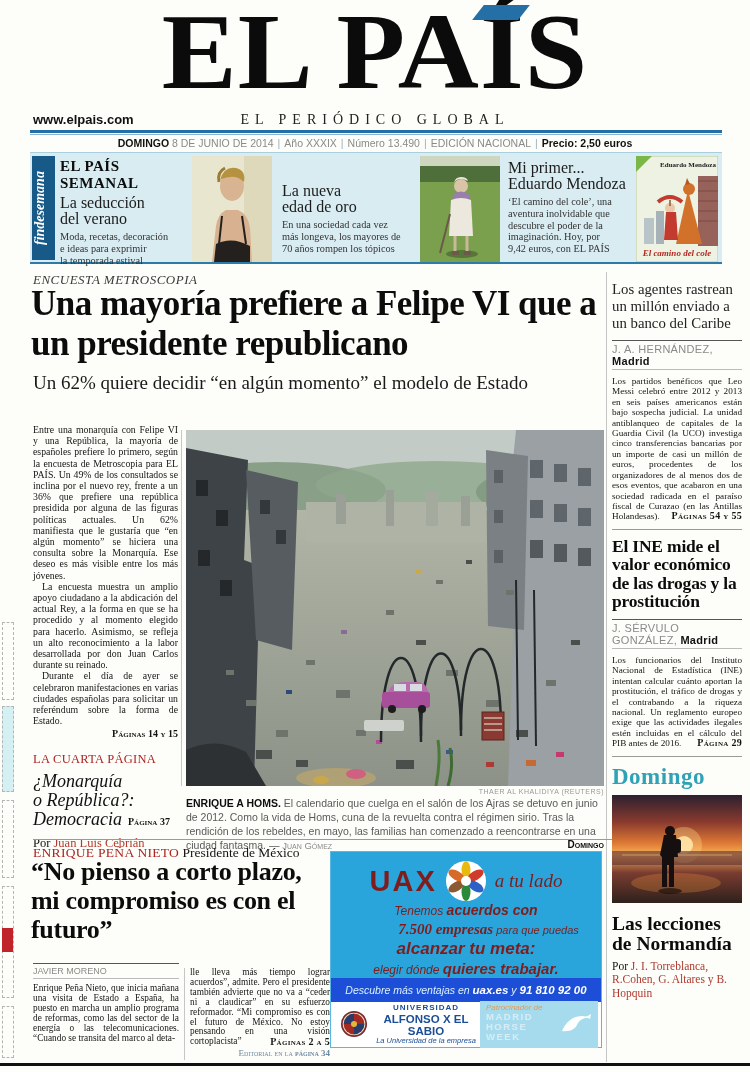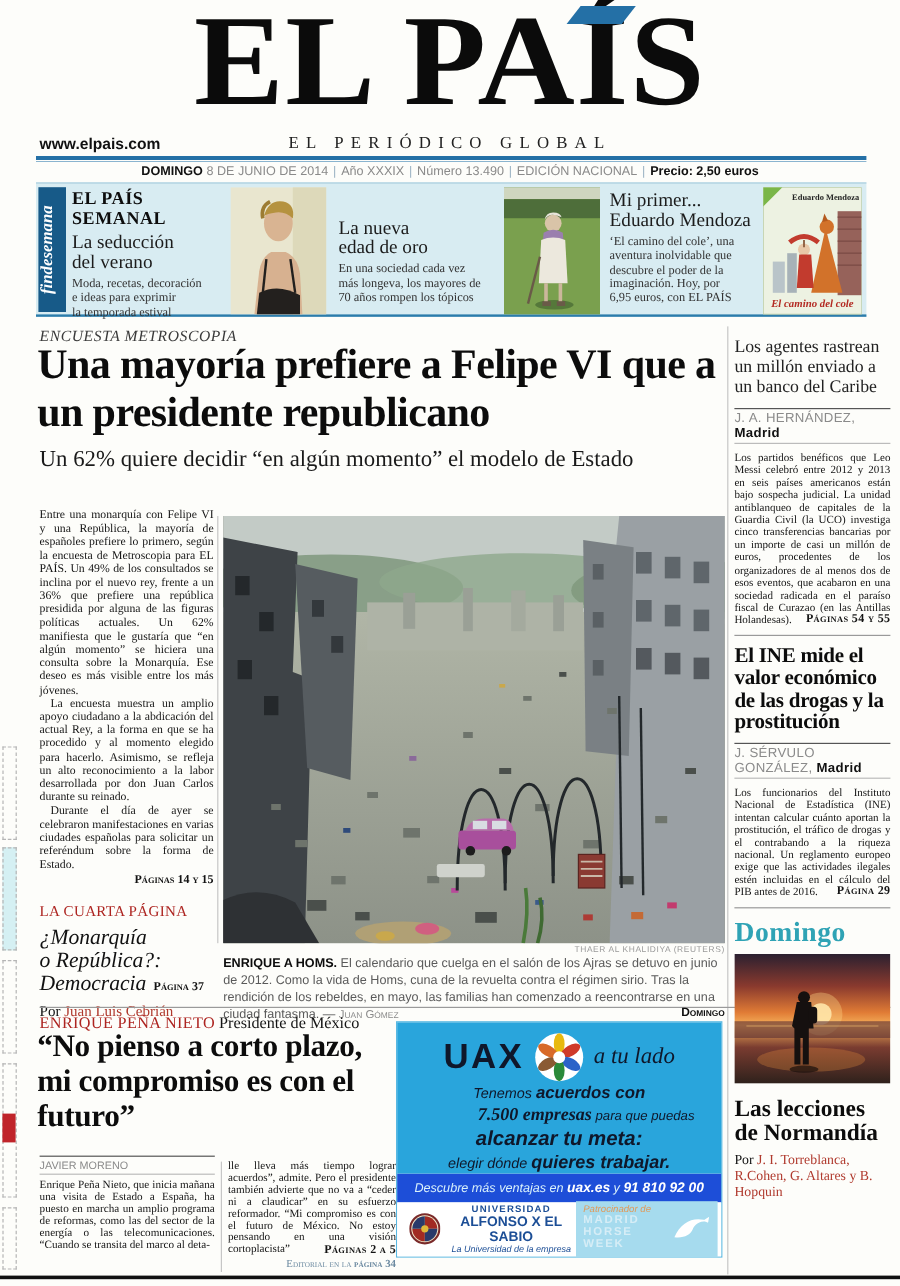--- a/index.html
+++ b/index.html
@@ -87,21 +87,21 @@
              font-family:"Liberation Sans","DejaVu Sans",sans-serif;font-size:9px;color:#8a8a8a;}
   .pn-col{font-size:9.3px;line-height:9.9px;text-align:justify;}
   .pn-col1{left:33px;top:984px;width:146px;}
   .pn-col2{left:190px;top:968px;width:140px;}
   .editorial{text-align:right;font-variant:small-caps;font-size:9px;color:#6b89a0;margin-top:2px;}
   .editorial b{font-size:9px;}
 
   
   .ad{left:330px;top:851px;width:272px;height:197px;border:1px solid #59b8e2;background:#fff;
       font-family:"Liberation Sans","DejaVu Sans",sans-serif;}
-  .ad-main{position:relative;height:126px;background:#29a5dc;color:#0f172a;text-align:center;}
+  .ad-main{position:relative;height:126px;background:#29a5dc;color:#7f1d1d;text-align:center;}
   .ad-logo-row{display:flex;align-items:center;justify-content:center;gap:8px;padding-top:8px;}
   .ad-brand{font-size:29px;font-weight:bold;letter-spacing:2px;}
   .ad-slogan{font-family:"Liberation Serif","DejaVu Serif",serif;font-style:italic;font-size:19px;}
   .ad-line{line-height:1.25;font-style:italic;}
   .ad-l1{font-size:12px;} .ad-l1 b{font-size:14px;}
   .ad-l2{font-size:11px;padding-left:45px;} .ad-l2 b{font-family:"Liberation Serif",serif;font-size:15px;}
   .ad-l3{font-size:17px;font-weight:bold;}
   .ad-l4{font-size:12px;} .ad-l4 b{font-size:15px;}
   .ad-bar{height:24px;background:#1d4ed8;color:#d9f1fb;font-size:10.5px;line-height:24px;text-align:center;font-style:italic;}
   .ad-bar b{color:#fff;font-size:11.5px;}
@@ -191,21 +191,21 @@
       <rect x="44" y="95" width="7" height="4" fill="#6a5a48"></rect>
       <line x1="30" y1="58" x2="20" y2="97" stroke="#6a5a48" stroke-width="2"></line>
     </svg>
     <div class="col" style="left:478px;width:126px;" data-name="promo-feature-mendoza">
       <h3 class="pre" data-name="promo-title-3">Mi primer...
 Eduardo Mendoza</h3>
       <p class="pre" data-name="promo-text-3">‘El camino del cole’, una
 aventura inolvidable que
 descubre el poder de la
 imaginación. Hoy, por
-6,95 euros, con EL PAÍS</p>
+9,42 euros, con EL PAÍS</p>
     </div>
     <svg class="pimg" style="left:606px;width:82px;" viewBox="0 0 82 106" data-name="book-cover">
       <rect width="82" height="106" fill="#edf2e2" stroke="#b8c89a"></rect>
       <polygon points="0,0 16,0 0,16" fill="#7ab648"></polygon>
       <text x="52" y="11" font-size="7" font-weight="bold" fill="#222" text-anchor="middle" data-name="book-author">Eduardo Mendoza</text>
       <rect x="8" y="62" width="10" height="26" fill="#b9c4c9"></rect>
       <rect x="20" y="55" width="8" height="33" fill="#a7b2b8"></rect>
       <rect x="62" y="20" width="20" height="70" fill="#96625a"></rect>
       <path d="M62,25 H82 M62,35 H82 M62,45 H82 M62,55 H82 M62,65 H82" stroke="#7a4a44" stroke-width="1"></path>
       <polygon points="52,34 66,88 40,88" fill="#d2722a"></polygon>

